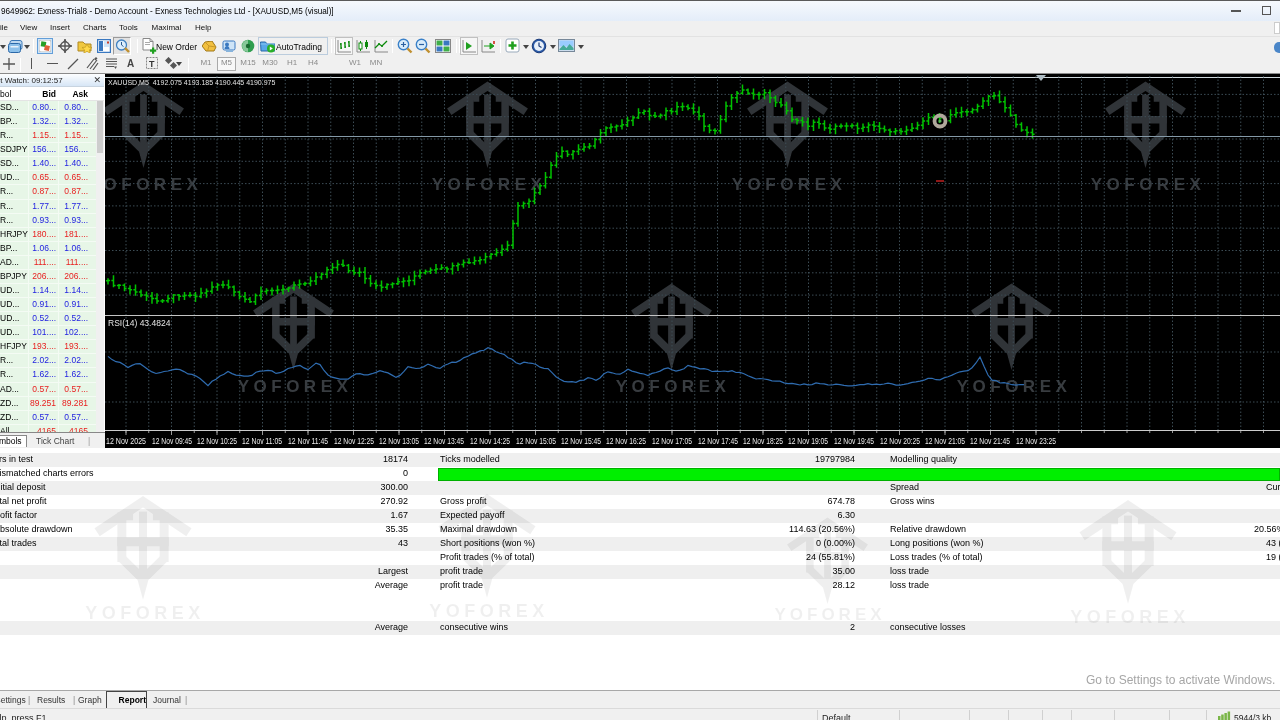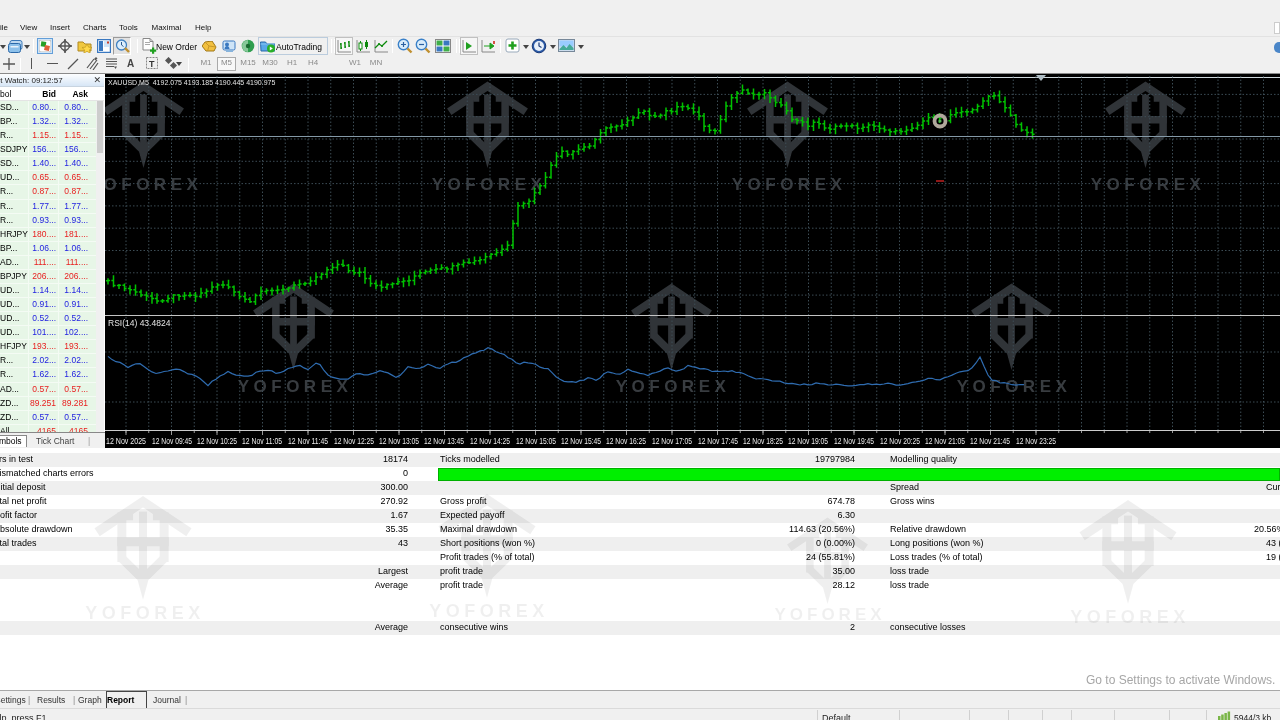--- a/index.html
+++ b/index.html
@@ -44,32 +44,37 @@
 .rl { position:absolute; top:1px; white-space:nowrap; }
 .rv { position:absolute; top:1px; text-align:right; }
 #qbar { position:absolute; left:438px; top:468px; width:842px; height:11px;
   background:#00f400; border:1px solid #00b400; }
 #activate { position:absolute; left:1086px; top:672px; color:#4c1d95; font-size:14px;margin-top:41px; }
 #activate2 { position:absolute; left:1086px; top:673px; color:#a6a6a6; font-size:12px; }
 #tabbar { left:0; top:690px; width:1280px; height:18px; background:#f0f0f0;
   border-top:1px solid #a8a8a8; font-size:8.5px; color:#333; }
 .tb { position:absolute; top:4px; }
 #seltab { position:absolute; left:106px; top:0px; width:41px; height:17px; background:#f0f0f0;
-  border:1px solid #444; border-bottom:none; text-align:left; padding-top:3px;
+  border:1px solid #444; border-bottom:none; text-align:right; padding-top:3px;
   font-weight:bold; color:#000; font-size:8.5px; }
 #statusbar { left:0; top:708px; width:1280px; height:12px; background:#f0f0f0;
   border-top:1px solid #dadada; font-size:9px; color:#222; }
 .wmc { fill:#303438; stroke:#303438; }
 .twmc { fill:#383c40; }
 .wmr { fill:#000; stroke:#000; opacity:0.06; }
 .twmr { fill:#000; opacity:0.06; }
 svg text { font-family:"Liberation Sans", sans-serif; }
 </style></head><body>
 <div id="root">
 
+<div id="titlebar" class="abs">
+  <div id="titletext">9649962: Exness-Trial8 - Demo Account - Exness Technologies Ltd - [XAUUSD,M5 (visual)]</div>
+  <div style="position:absolute;left:1231px;top:9px;width:10px;height:1.5px;background:#555"></div>
+  <div style="position:absolute;left:1262px;top:5px;width:9px;height:9px;border:1.5px solid #555"></div>
+</div>
 
 <div id="menubar" class="abs">
   <span class="mi" style="left:-5px;top:2px">File</span>
   <span class="mi" style="left:20px;top:2px">View</span>
   <span class="mi" style="left:50px;top:2px">Insert</span>
   <span class="mi" style="left:83px;top:2px">Charts</span>
   <span class="mi" style="left:119px;top:2px">Tools</span>
   <span class="mi" style="left:151.5px;top:2px">Maximal</span>
   <span class="mi" style="left:195px;top:2px">Help</span>
   <div style="position:absolute;left:1274px;top:1px;width:6px;height:12px;background:#fff;border:1px solid #ccc"></div>

